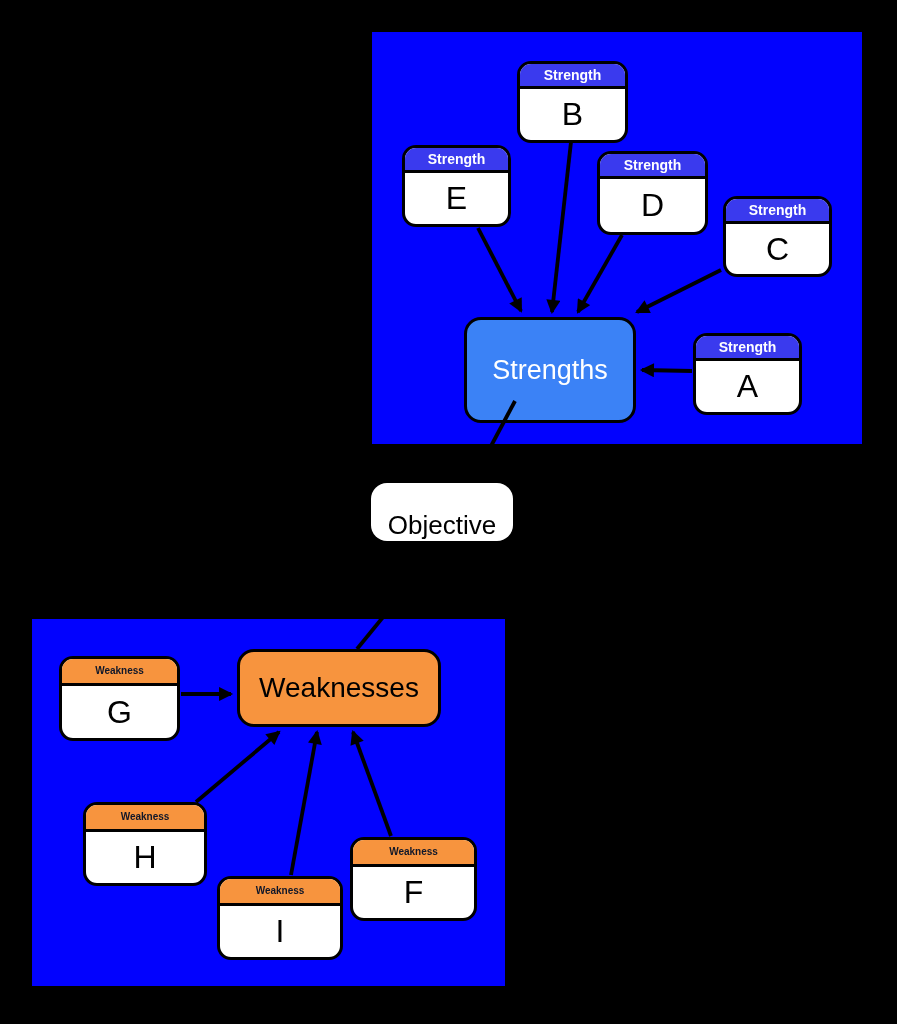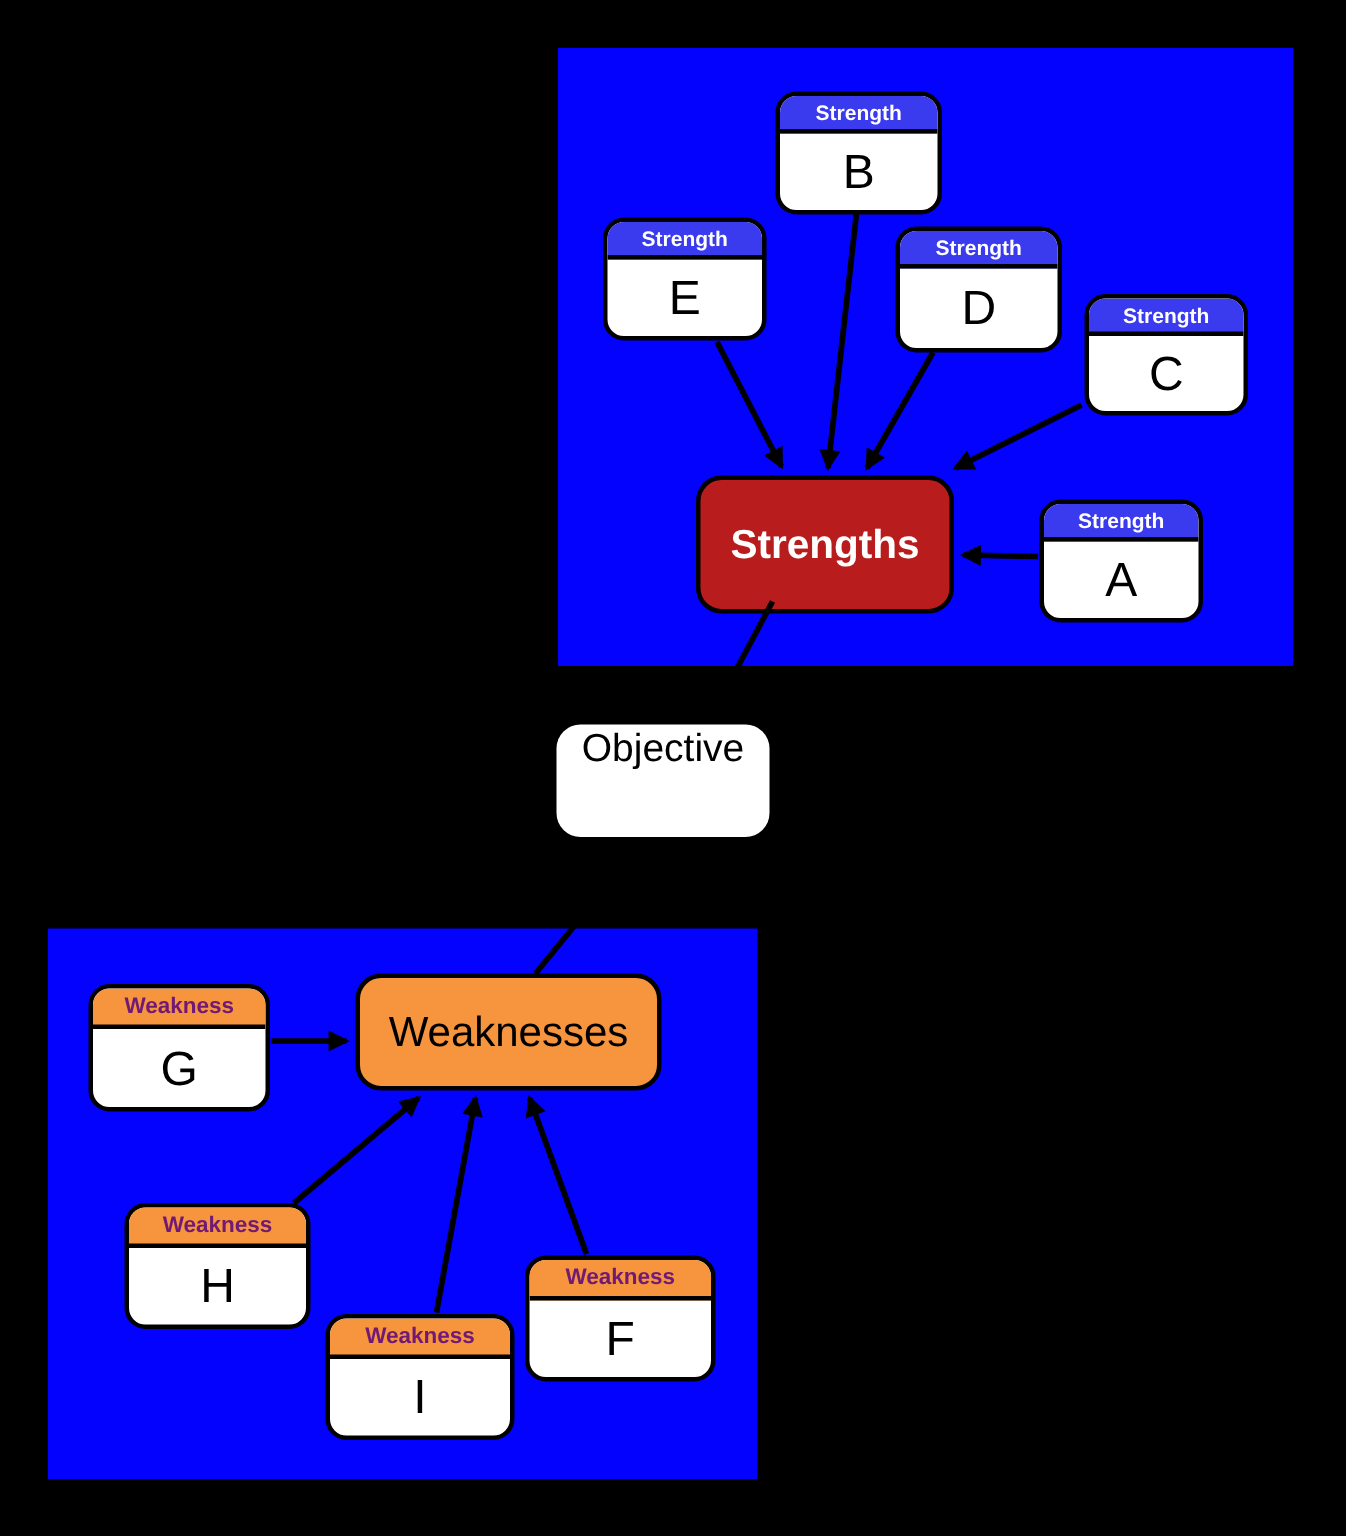--- a/index.html
+++ b/index.html
@@ -22,39 +22,38 @@
     position: absolute;
     box-sizing: border-box;
     border: 3px solid #000;
     border-radius: 17px;
     display: flex;
     align-items: center;
     justify-content: center;
     z-index: 10;
   }
   #strengths-hub {
-    left: 464px; top: 317px; width: 172px; height: 92px;
-    background: #b91c1c;
+    left: 464px; top: 317px; width: 172px; height: 106px;
+    background: #3b82f6;
     color: #FFFFFF;
     font-size: 27px;
-    font-weight: bold;
   }
   #weaknesses-hub {
     left: 237px; top: 649px; width: 204px; height: 78px;
     background: #F7943E;
     color: #000000;
     font-size: 28px;
   }
   #objective-node {
     position: absolute;
-    left: 371px; top: 483px; width: 142px; height: 75px;
+    left: 371px; top: 483px; width: 142px; height: 58px;
     background: #FFFFFF;
     border-radius: 16px;
     display: flex;
-    align-items: flex-start;
+    align-items: flex-end;
     justify-content: center;
     color: #000;
     font-size: 26px;
     z-index: 10;
   }
   .card {
     position: absolute;
     box-sizing: border-box;
     border: 3px solid #000;
     border-radius: 14px;
@@ -66,21 +65,21 @@
   }
   .card-header {
     box-sizing: border-box;
     border-bottom: 3px solid #000;
     text-align: center;
     font-weight: bold;
     line-height: 22px;
     flex: 0 0 25px;
   }
   .s-header { background: #3A3AEE; color: #FFFFFF; font-size: 14px; }
-  .w-header { background: #F7943E; color: #701a75; font-size: 15px; line-height: 24px; flex-basis: 27px; }
+  .w-header { background: #F7943E; color: #0f172a; font-size: 10px; line-height: 24px; flex-basis: 27px; }
   .card-body {
     flex: 1;
     display: flex;
     align-items: center;
     justify-content: center;
     color: #000;
     font-size: 32px;
   }
   #edge-layer {
     position: absolute;

